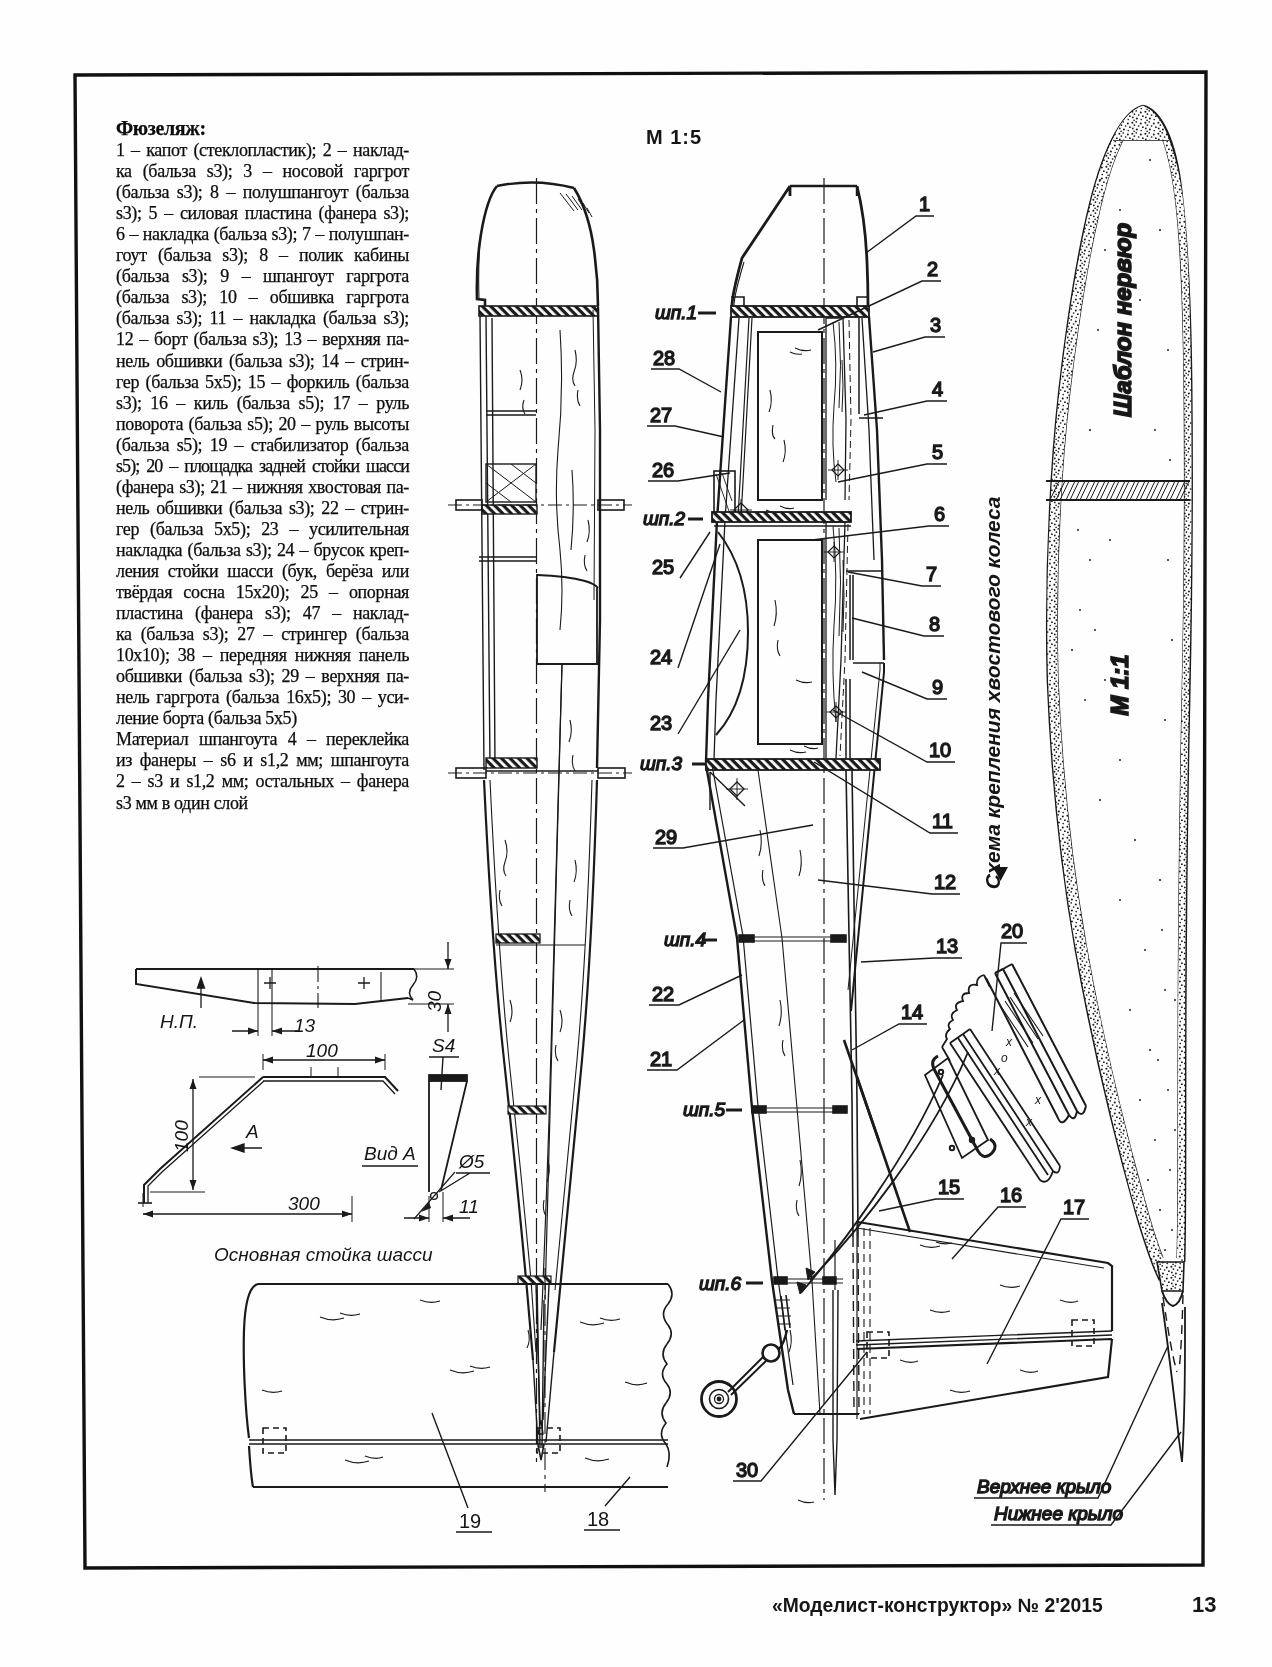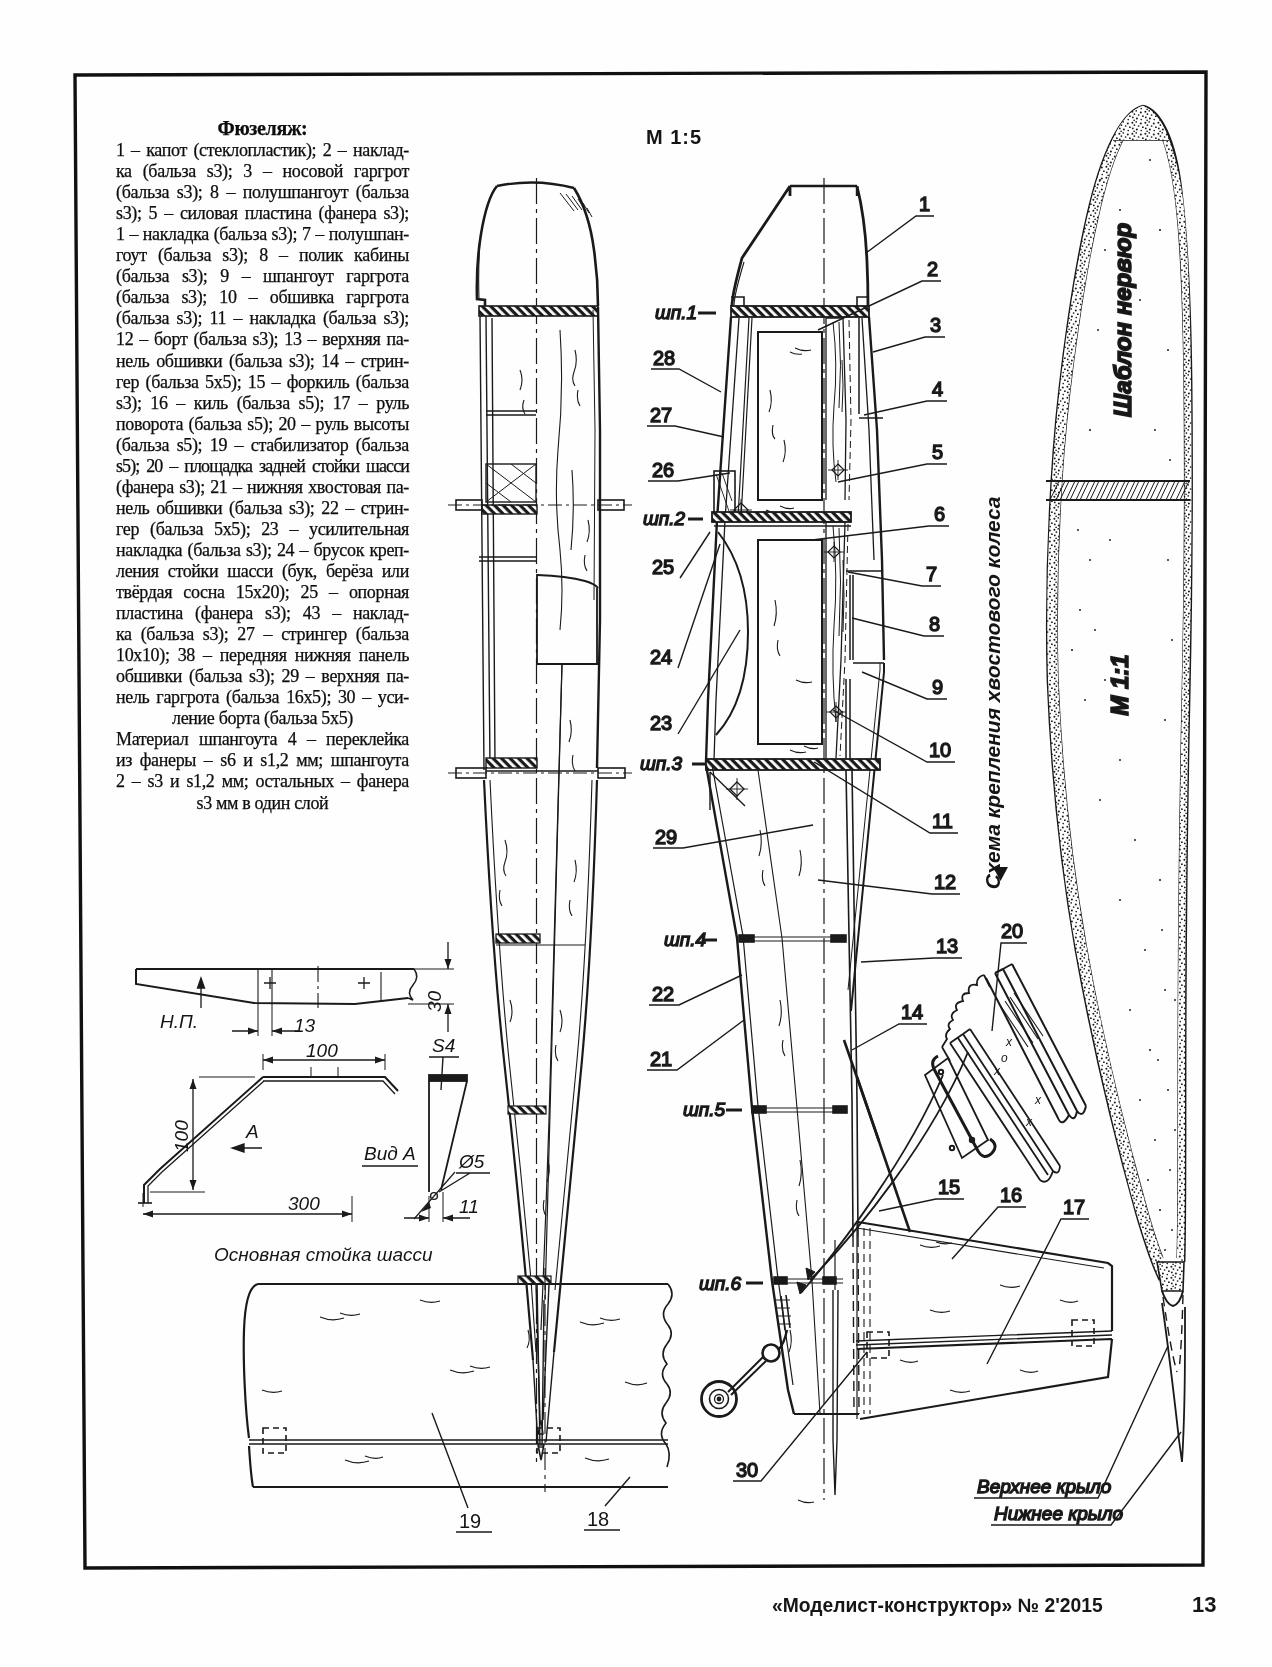--- a/index.html
+++ b/index.html
@@ -1,21 +1,21 @@
 <!DOCTYPE html>
 <html><head>
 <meta charset="utf-8">
 <style>
 html,body{margin:0;padding:0;background:#ffffff;}
 #page{position:relative;width:1272px;height:1667px;background:#fefefe;overflow:hidden;
   font-family:"Liberation Sans", sans-serif;}
 #partslist{position:absolute;left:116px;top:118px;width:293px;
   font-family:"Liberation Serif", serif;font-size:18px;letter-spacing:-0.35px;line-height:21.05px;color:#0d0d0d;-webkit-text-stroke:0.25px #0d0d0d;}
 #partslist .j{text-align:justify;text-align-last:justify;}
-#partslist .l{text-align:center;}
+#partslist .l{text-align:left;}
 #partslist b.t{font-size:20px;}
 svg{position:absolute;left:0;top:0;}
 .lbl{font-family:"Liberation Sans",sans-serif;font-size:20px;fill:#151515;}
 .it{font-family:"Liberation Sans",sans-serif;font-style:italic;font-size:19px;fill:#151515;}
 .cap{font-family:"Liberation Sans",sans-serif;font-style:italic;font-size:24px;fill:#151515;}
 </style>
 </head>
 <body>
 <div id="page">
 
@@ -696,39 +696,39 @@
 
 <text x="1192" y="1612" font-family="Liberation Sans" font-weight="bold" font-size="22" fill="#161616">13</text>
 </svg>
 
 <div id="partslist">
 <div class="l"><b class="t">Фюзеляж:</b></div>
 <div class="j">1 – капот (стеклопластик); 2 – наклад-</div>
 <div class="j">ка (бальза s3); 3 – носовой гаргрот</div>
 <div class="j">(бальза s3); 8 – полушпангоут (бальза</div>
 <div class="j">s3); 5 – силовая пластина (фанера s3);</div>
-<div class="j">1 – накладка (бальза s3); 7 – полушпан-</div>
+<div class="j">6 – накладка (бальза s3); 7 – полушпан-</div>
 <div class="j">гоут (бальза s3); 8 – полик кабины</div>
 <div class="j">(бальза s3); 9 – шпангоут гаргрота</div>
 <div class="j">(бальза s3); 10 – обшивка гаргрота</div>
 <div class="j">(бальза s3); 11 – накладка (бальза s3);</div>
 <div class="j">12 – борт (бальза s3); 13 – верхняя па-</div>
 <div class="j">нель обшивки (бальза s3); 14 – стрин-</div>
 <div class="j">гер (бальза 5х5); 15 – форкиль (бальза</div>
 <div class="j">s3); 16 – киль (бальза s5); 17 – руль</div>
 <div class="j">поворота (бальза s5); 20 – руль высоты</div>
 <div class="j">(бальза s5); 19 – стабилизатор (бальза</div>
 <div class="j" style="letter-spacing:-0.9px">s5); 20 – площадка задней стойки шасси</div>
 <div class="j">(фанера s3); 21 – нижняя хвостовая па-</div>
 <div class="j">нель обшивки (бальза s3); 22 – стрин-</div>
 <div class="j">гер (бальза 5х5); 23 – усилительная</div>
 <div class="j">накладка (бальза s3); 24 – брусок креп-</div>
 <div class="j">ления стойки шасси (бук, берёза или</div>
 <div class="j">твёрдая сосна 15х20); 25 – опорная</div>
-<div class="j">пластина (фанера s3); 43 – наклад-</div>
+<div class="j">пластина (фанера s3); 47 – наклад-</div>
 <div class="j">ка (бальза s3); 27 – стрингер (бальза</div>
 <div class="j">10х10); 38 – передняя нижняя панель</div>
 <div class="j">обшивки (бальза s3); 29 – верхняя па-</div>
 <div class="j">нель гаргрота (бальза 16х5); 30 – уси-</div>
 <div class="l">ление борта (бальза 5х5)</div>
 <div class="j">Материал шпангоута 4 – переклейка</div>
 <div class="j">из фанеры – s6 и s1,2 мм; шпангоута</div>
 <div class="j">2 – s3 и s1,2 мм; остальных – фанера</div>
 <div class="l">s3 мм в один слой</div>
 </div>

